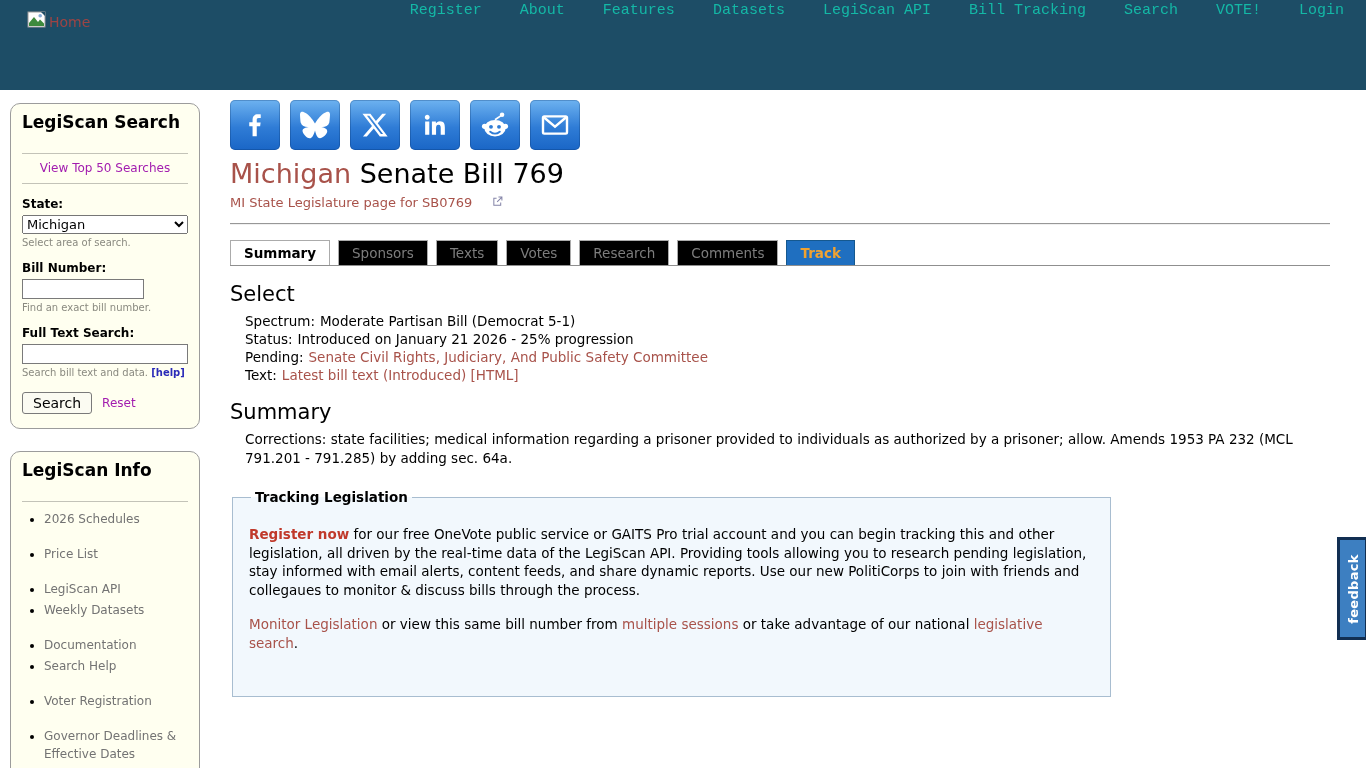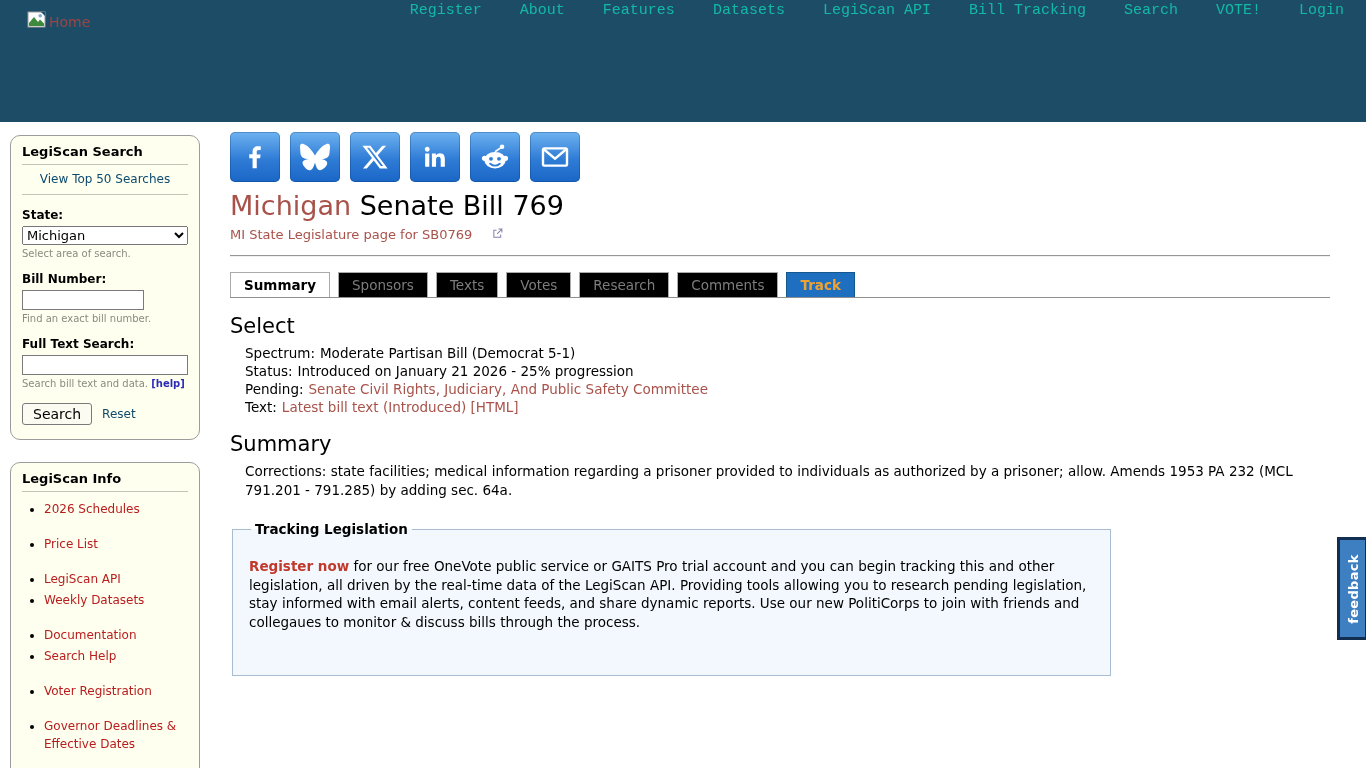--- a/index.html
+++ b/index.html
@@ -7,21 +7,21 @@
   body {
     width:1366px; height:768px; overflow:hidden;
     background:#ffffff;
     font-family:"DejaVu Sans", sans-serif;
     color:#000;
   }
   a { text-decoration:none; cursor:pointer; }
 
   
   .header {
-    height:122px; background:#1d4d66; position:relative;
+    height:90px; background:#1d4d66; position:relative;
   }
   .home-link {
     position:absolute; left:27px; top:11px;
     display:flex; align-items:center; gap:2px;
     color:#9d4444; font-size:14px;
   }
   .main-nav {
     display:flex; justify-content:flex-end; gap:38px;
     padding:2px 22px 0 0; font-size:15px;
   }
@@ -33,48 +33,48 @@
   main  { margin-left:20px; width:1100px; position:relative; }
 
   
   .box {
     width:190px; background:#fffff0;
     border:1px solid #9c9c9c; border-radius:10px;
     padding:8px 11px 14px; margin-bottom:22px;
     font-size:12px;
   }
   .box-title {
-    font-size:13px; font-weight:bold;
-    border-bottom:1px solid #c3c3b8; padding-bottom:5px;
+    font-size:17px; font-weight:bold;
+    border-bottom:1px solid #c3c3b8; padding-bottom:21px;
   }
   .top-link-row {
     text-align:center; padding:7px 0 8px;
     border-bottom:1px solid #c3c3b8; font-size:12px;
   }
-  .blue-link { color:#0c4a6e; }
+  .blue-link { color:#a21caf; }
   .field-label { font-weight:bold; font-size:12px; margin-top:13px; }
   .state-select { width:166px; font-size:13px; margin-top:4px; font-family:"DejaVu Sans",sans-serif; }
   .hint { color:#8a8a80; font-size:10px; margin-top:3px; }
   .text-input {
     border:1px solid #7a7a7a; height:20px; margin-top:4px;
     font-size:13px; padding:0 3px; background:#fff;
   }
   .bill-input { width:122px; }
   .full-input { width:166px; }
   .btn-row { margin-top:14px; display:flex; align-items:center; gap:10px; }
   .search-btn {
     font-family:"DejaVu Sans",sans-serif; font-size:14px;
     padding:2px 10px; border:1px solid #7a7a7a; border-radius:3px;
     background:#fbfbf2; cursor:pointer;
   }
   .help-link { color:#2b2bb8; font-weight:bold; }
 
   .info-list { margin:6px 0 0; padding:0 0 0 22px; }
   .info-list li { margin:3px 0; color:#000; font-size:12px; line-height:1.5; }
-  .info-list li a { color:#b91c1c; }
+  .info-list li a { color:#737373; }
   .group { margin-bottom:17px; }
   .group:last-child { margin-bottom:0; }
 
   
   .page-title {
     margin:15px 0 0; font-size:27px; font-weight:normal; color:#000;
     letter-spacing:0.2px;
   }
   .share-row { display:flex; gap:10px; margin:10px 0 0; }
   .share {
@@ -308,20 +308,21 @@
       <div class="status-row"><span class="lbl">Pending:</span><a class="red-link">Senate Civil Rights, Judiciary, And Public Safety Committee</a></div>
       <div class="status-row"><span class="lbl">Text:</span><a class="red-link">Latest bill text (Introduced) [HTML]</a></div>
     </div>
 
     <h2 class="section-heading">Summary</h2>
     <p class="summary-text">Corrections: state facilities; medical information regarding a prisoner provided to individuals as authorized by a prisoner; allow. Amends 1953 PA 232 (MCL 791.201 - 791.285) by adding sec. 64a.</p>
 
     <fieldset class="tracking-box">
       <legend>Tracking Legislation</legend>
       <p><a class="bold-red-link">Register now</a><span> for our free OneVote public service or GAITS Pro trial account and you can begin tracking this and other legislation, all driven by the real-time data of the LegiScan API. Providing tools allowing you to research pending legislation, stay informed with email alerts, content feeds, and share dynamic reports. Use our new PolitiCorps to join with friends and collegaues to monitor &amp; discuss bills through the process.</span></p>
+      <p><a class="red-link">Monitor Legislation</a><span> or view this same bill number from </span><a class="red-link">multiple sessions</a><span> or take advantage of our national </span><a class="red-link">legislative search</a><span>.</span></p>
     </fieldset>
 
   </main>
 </div>
 
 <a class="feedback-btn">
   <span>feedback</span>
 </a>
 
 </body></html>

